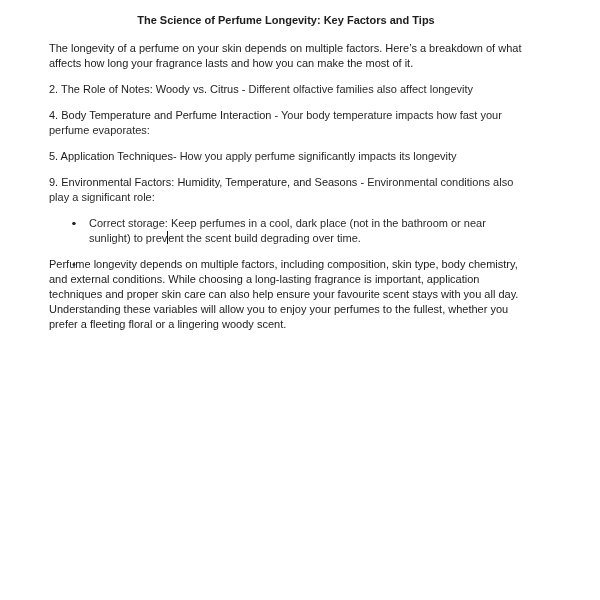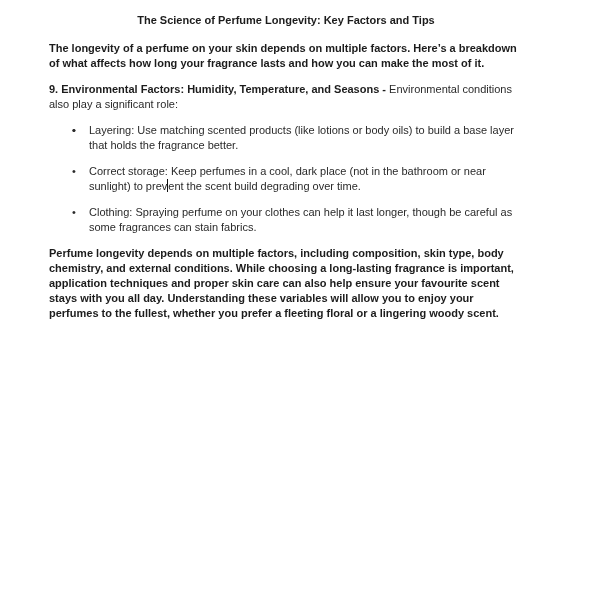--- a/index.html
+++ b/index.html
@@ -26,21 +26,21 @@
     font-size: 11px;
     line-height: 15px;
   }
   .doc-title {
     text-align: center;
     font-weight: bold;
     color: #1c1c1c;
     margin-bottom: 13px;
   }
   .bold {
-    font-weight: bold;
+    font-weight: normal;
     color: #1c1c1c;
   }
   .bullet-list {
     list-style: none;
     margin: 0;
     padding: 0;
   }
   .bullet-item {
     position: relative;
     padding-left: 40px;
@@ -64,29 +64,32 @@
 </head>
 <body>
 
 <div class="page">
 
   <p class="para doc-title">The Science of Perfume Longevity: Key Factors and Tips</p>
 
   <p class="para bold">The longevity of a perfume on your skin depends on multiple factors. Here’s a breakdown of what affects how long your fragrance lasts and how you can make the most of it.</p>
 
 
+  <p class="para"><span class="bold">2. The Role of Notes: Woody vs. Citrus -</span><span> Different olfactive families also affect longevity</span></p>
 
 
+  <p class="para"><span class="bold">4. Body Temperature and Perfume Interaction</span><span> - Your body temperature impacts how fast your perfume evaporates:</span></p>
 
+  <p class="para"><span class="bold">5. Application Techniques-</span><span> How you apply perfume significantly impacts its longevity</span></p>
 
   <p class="para"><span class="bold">9. Environmental Factors: Humidity, Temperature, and Seasons -</span><span> Environmental conditions also play a significant role:</span></p>
 
 
   <ul class="bullet-list">
     <li class="bullet-item"><span class="bullet-marker">•</span></li>
-    <li class="bullet-item"><span class="bullet-marker">•</span><span>Layering: Use matching scented products (like lotions or body oils) to build a base layer that holds the fragrance better.</span></li>
+    <li class="bullet-item"><span class="bullet-marker">•</span></li>
     <li class="bullet-item"><span class="bullet-marker">•</span><span>Correct storage: Keep perfumes in a cool, dark place (not in the bathroom or near sunlight) to prev</span><span class="caret"></span><span>ent the scent build degrading over time.</span></li>
-    <li class="bullet-item"><span class="bullet-marker">•</span><span>Clothing: Spraying perfume on your clothes can help it last longer, though be careful as some fragrances can stain fabrics.</span></li>
+    <li class="bullet-item"><span class="bullet-marker">•</span></li>
   </ul>
 
   <p class="para bold">Perfume longevity depends on multiple factors, including composition, skin type, body chemistry, and external conditions. While choosing a long-lasting fragrance is important, application techniques and proper skin care can also help ensure your favourite scent stays with you all day. Understanding these variables will allow you to enjoy your perfumes to the fullest, whether you prefer a fleeting floral or a lingering woody scent.</p>
 
 </div>
 
 </body></html>

